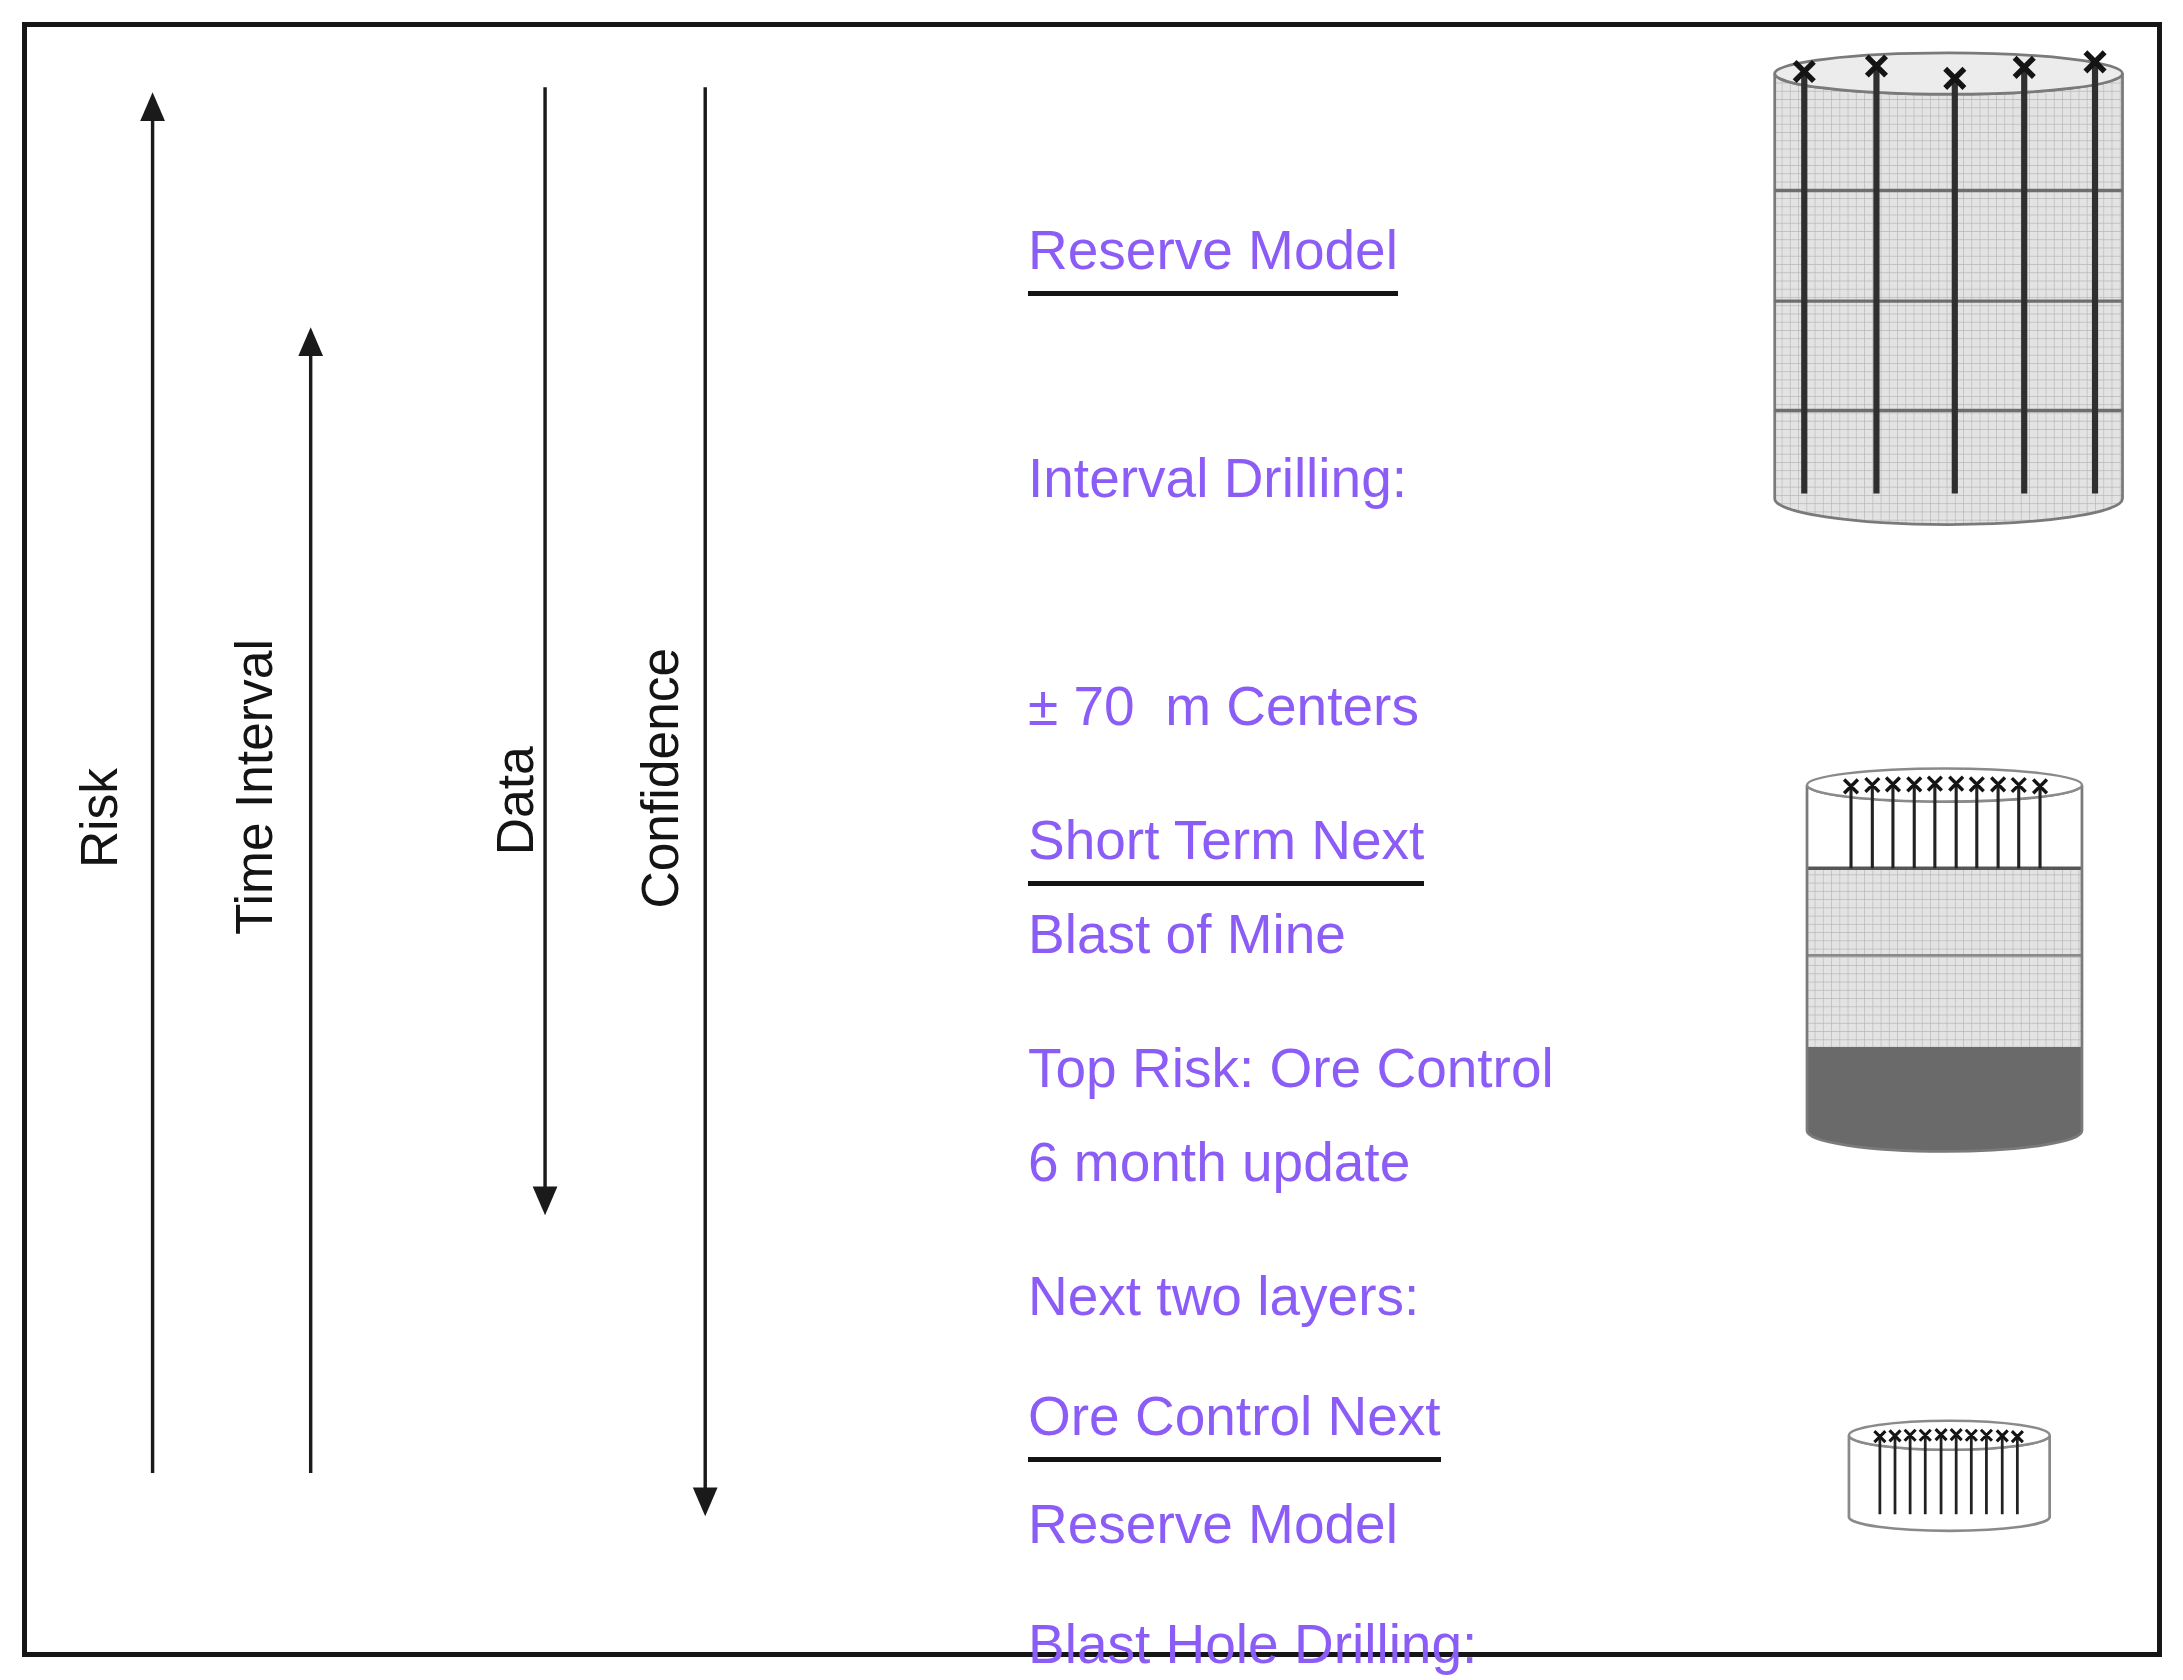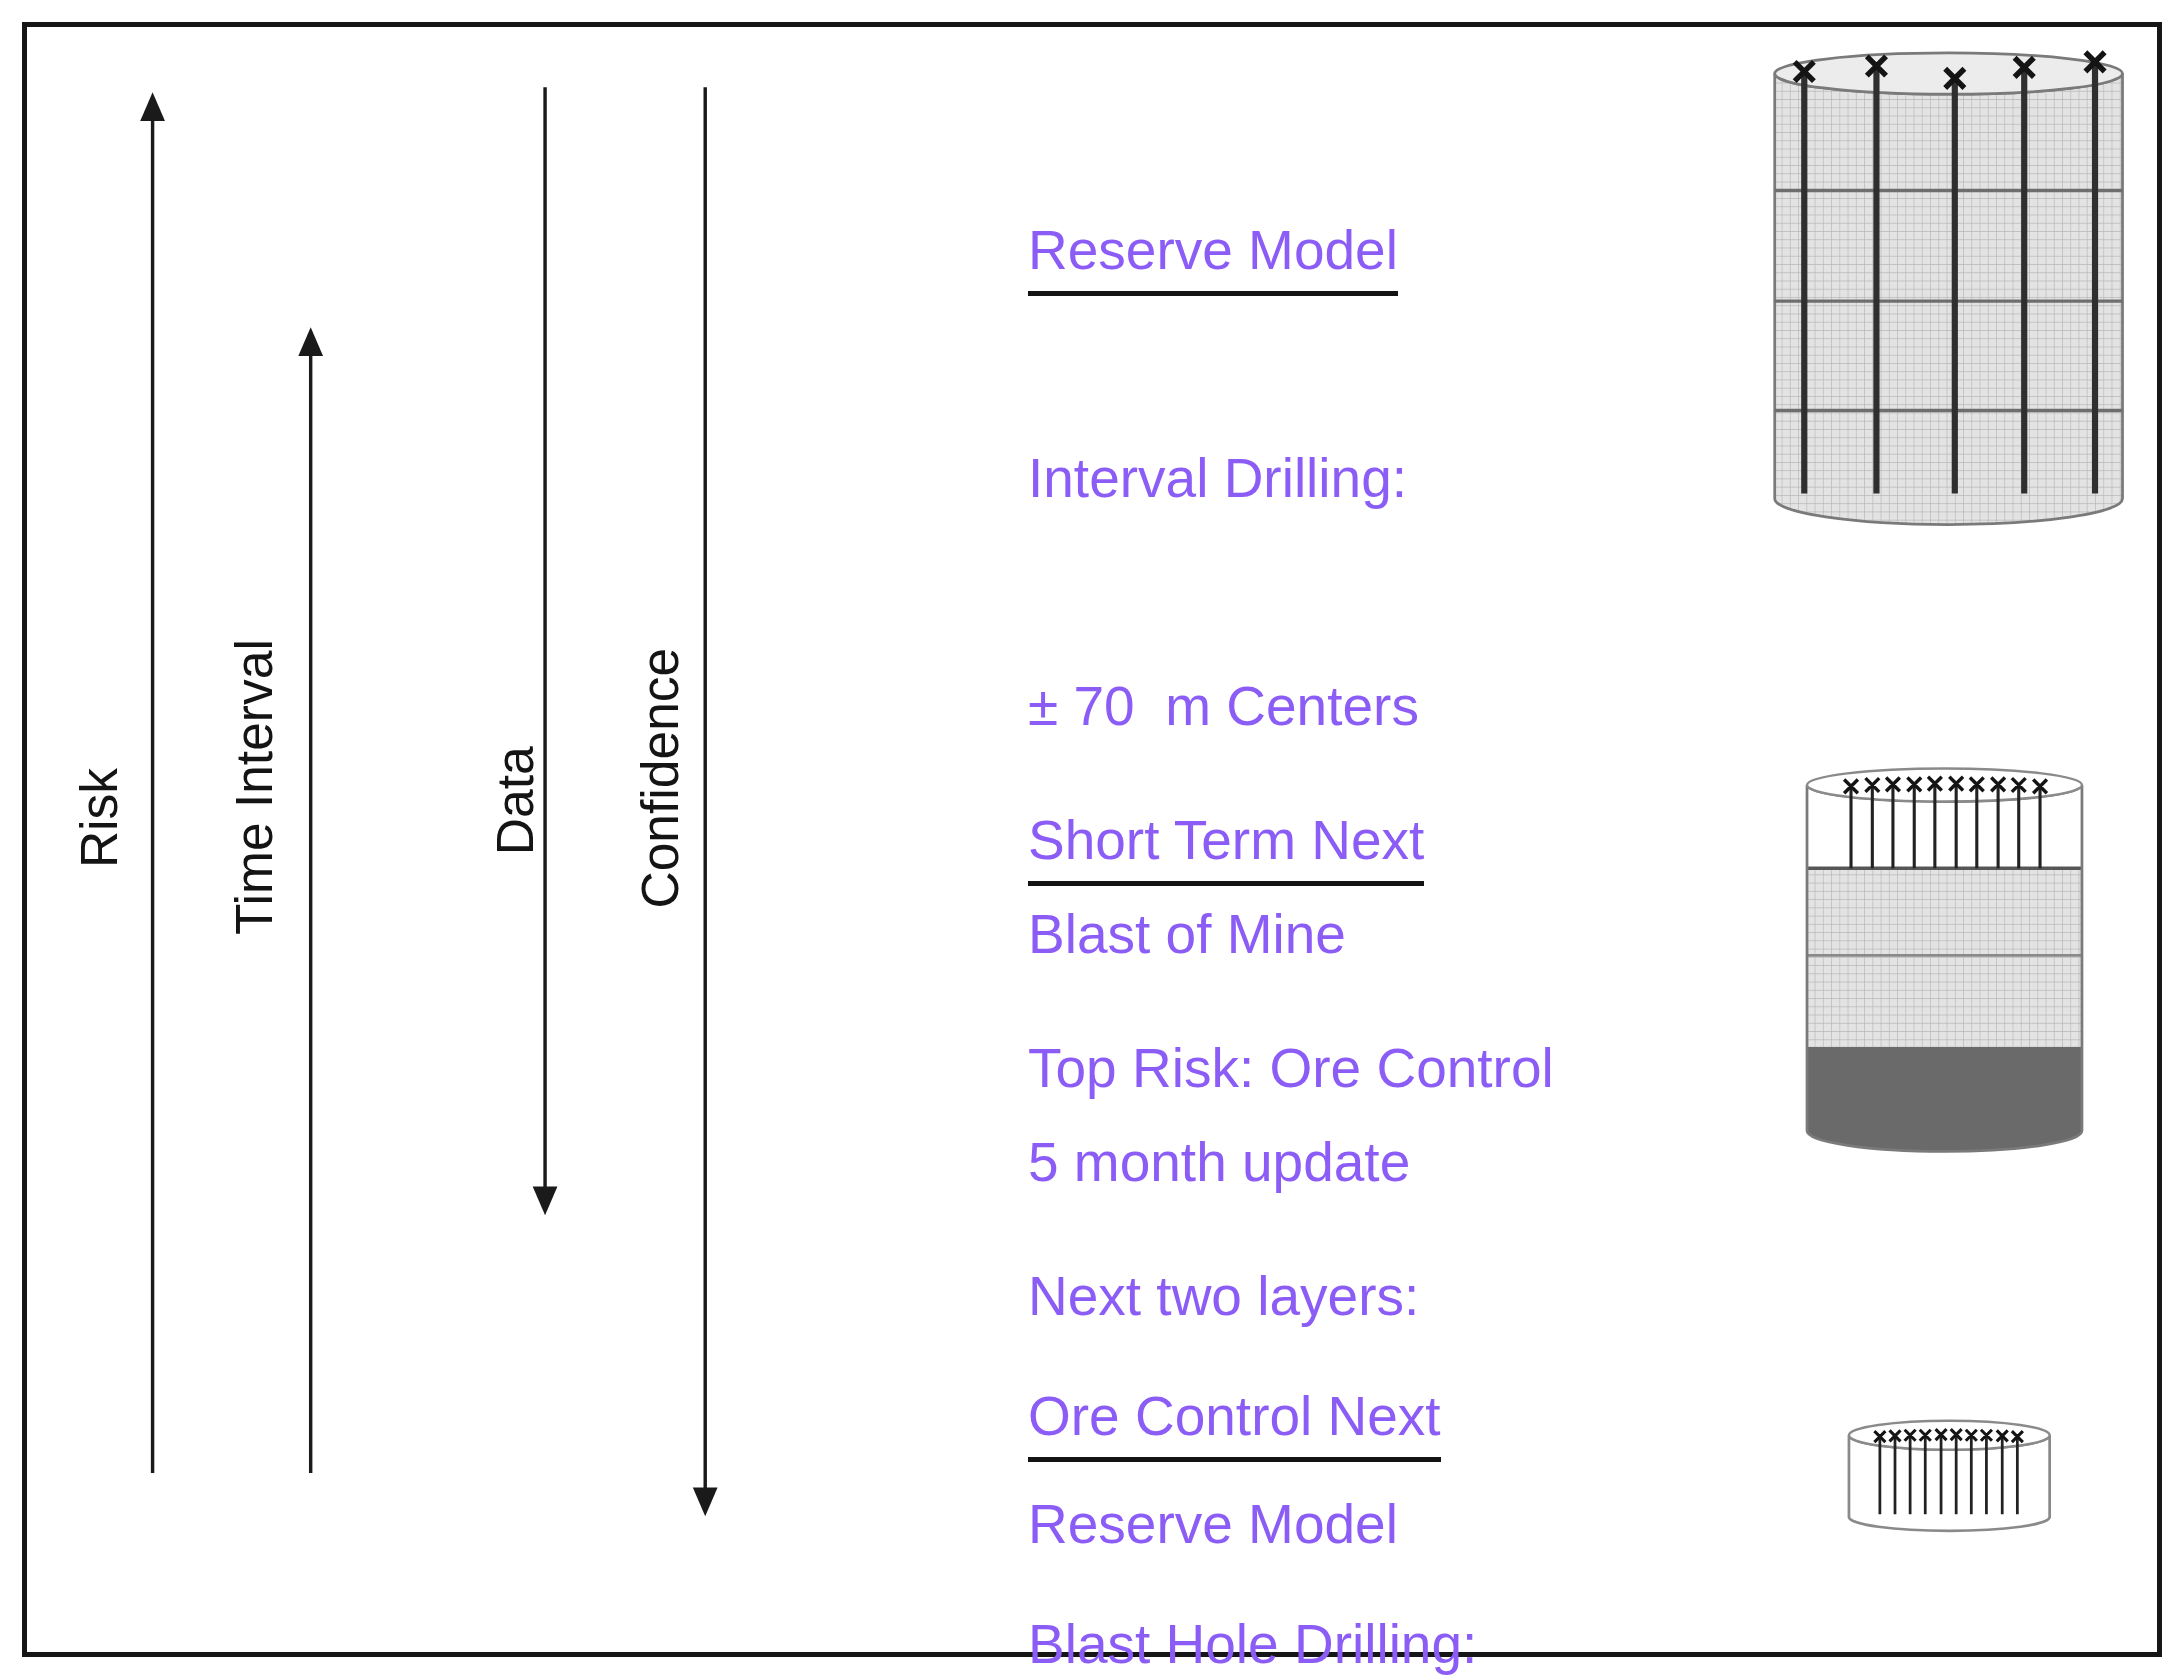--- a/index.html
+++ b/index.html
@@ -110,21 +110,21 @@
                M2860,2080 L2876,2096 M2876,2080 L2860,2096 M2882,2080 L2898,2096 M2898,2080 L2882,2096
                M2905,2081 L2921,2097 M2921,2081 L2905,2097 M2927,2082 L2943,2098 M2943,2082 L2927,2098" stroke="#141414" stroke-width="4.5" fill="none"></path>
     </g>
   </svg>
 
   <div class="section" style="top:60px">
     <div class="line"><span class="u">Reserve Model</span></div>
     <div class="line">Interval Drilling:</div>
     <div class="line">± 70  m Centers</div>
     <div class="line">Blast of Mine</div>
-    <div class="line">5 month update</div>
+    <div class="line">6 month update</div>
   </div>
 
   <div class="section" style="top:650px">
     <div class="line"><span class="u">Short Term Next</span></div>
     <div class="line">Top Risk: Ore Control</div>
     <div class="line">Next two layers:</div>
     <div class="line">Reserve Model</div>
     
     
   </div>

